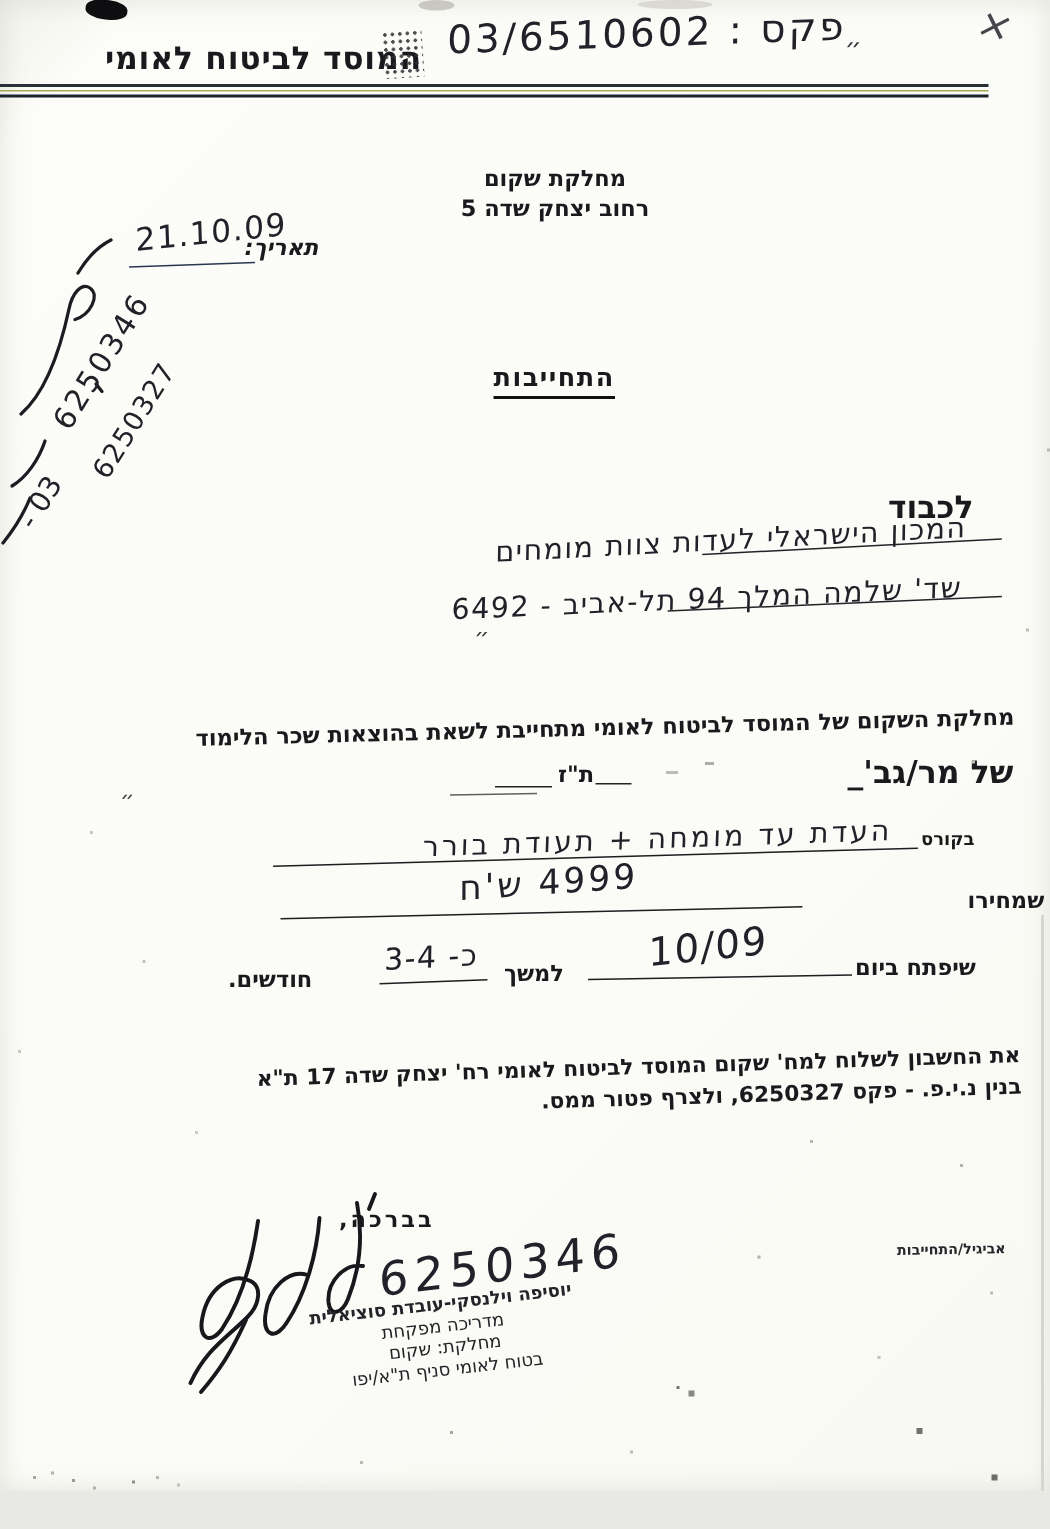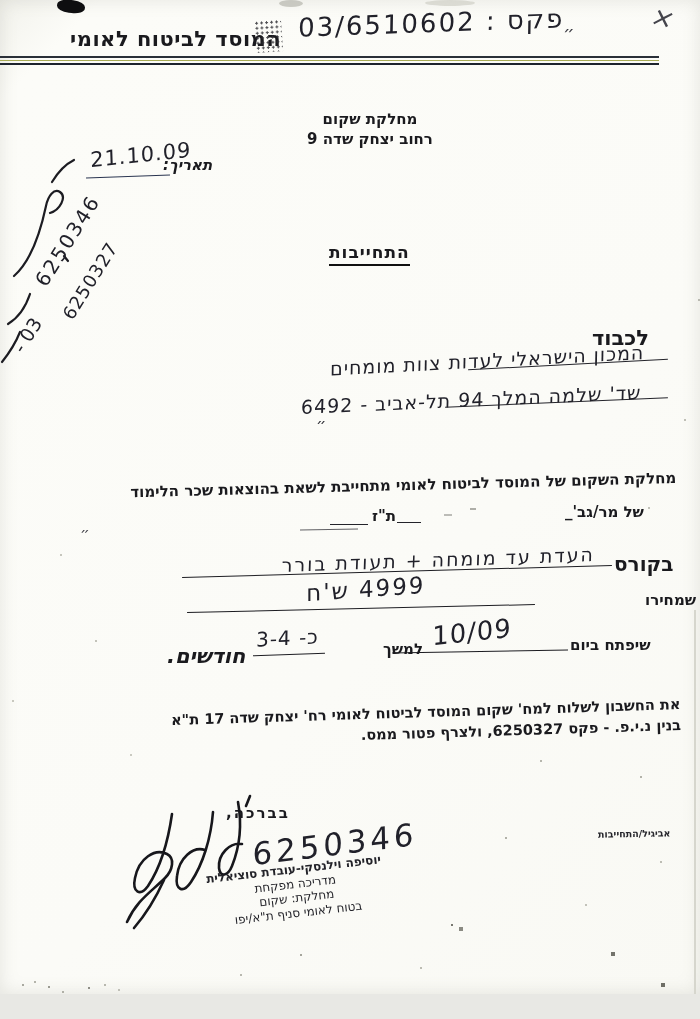--- a/index.html
+++ b/index.html
@@ -52,21 +52,21 @@
   <div class="abs hw" style="left:563px;top:22px;font-size:18px;color:#3c3c44;">״</div>
 
   <div class="abs hw" style="left:652px;top:2px;font-size:27px;color:#45454c;transform:rotate(14deg) skewX(-8deg);">×</div>
 
   <div class="rule" style="left:0;top:56px;width:659px;border-top:2px solid #2a3038;"></div>
   <div class="rule" style="left:0;top:60px;width:659px;border-top:1.5px solid #a8ab55;"></div>
   <div class="rule" style="left:0;top:63px;width:659px;border-top:2.5px solid #1d232d;"></div>
 
   <div class="abs print center" style="left:285px;top:73px;width:170px;font-size:15px;line-height:19.5px;margin-top:37px;">
     <div>מחלקת שקום</div>
-    <div>רחוב יצחק שדה 9</div>
+    <div>רחוב יצחק שדה 5</div>
   </div>
 
   <div class="abs print" style="left:163px;top:156px;font-size:15px;font-style:italic;">תאריך:</div>
   <div class="abs hw" style="left:90px;top:143px;font-size:21px;transform:rotate(-6deg) skewX(-4deg);letter-spacing:1px;">21.10.09</div>
   <div class="rule" style="left:86px;top:176px;width:84px;border-top:1.8px solid #2a3550;transform:rotate(-2deg);"></div>
 
   <svg width="120" height="240" viewBox="0 0 120 240" style="left:0;top:126px;">
     <g fill="none" stroke="#1c1c22" stroke-width="2.2" stroke-linecap="round">
       <path d="M14,150 C30,136 40,108 46,80 C48,70 54,62 60,66 C67,71 60,84 50,87"></path>
       <path d="M52,56 C58,46 66,38 74,34"></path>
@@ -83,44 +83,44 @@
 
   <div class="abs print" style="left:592px;top:326px;font-size:21px;">לכבוד</div>
   <div class="abs hw" style="right:55px;top:341px;font-size:19px;transform:rotate(-3deg) skewX(-4deg);transform-origin:right top;letter-spacing:1px;">המכון הישראלי לעדות צוות מומחים</div>
   <div class="rule" style="left:468px;top:364px;width:200px;border-top:1.6px solid #23232a;transform:rotate(-3deg);"></div>
   <div class="abs hw" style="right:58px;top:381px;font-size:19px;transform:rotate(-2.5deg) skewX(-4deg);transform-origin:right top;letter-spacing:1px;">שד' שלמה המלך 94 תל-אביב - 6492</div>
   <div class="rule" style="left:445px;top:402px;width:223px;border-top:1.6px solid #23232a;transform:rotate(-2.5deg);"></div>
   <div class="abs hw" style="left:316px;top:415px;font-size:16px;color:#33333a;">״</div>
 
   <div class="abs print" style="right:24px;top:469px;font-size:15px;transform:rotate(-1.5deg);transform-origin:right top;">מחלקת השקום של המוסד לביטוח לאומי מתחייבת לשאת בהוצאות שכר הלימוד</div>
 
-  <div class="abs print" style="left:565px;top:503px;font-size:15px;">של מר/גב'_</div>
+  <div class="abs print" style="left:565px;top:503px;font-size:21px;">של מר/גב'_</div>
   <div class="faint" style="left:470px;top:508px;width:6px;height:2px;opacity:.55;"></div>
   <div class="faint" style="left:444px;top:514px;width:8px;height:2px;opacity:.45;"></div>
   <div class="abs print" style="left:372px;top:507px;font-size:15px;">ת"ז</div>
   <div class="blank" style="left:397px;top:522px;width:24px;"></div>
   <div class="blank" style="left:330px;top:524px;width:38px;"></div>
   <div class="rule" style="left:300px;top:529px;width:58px;border-top:1.4px solid #3a3a40;transform:rotate(-1deg);opacity:.8;"></div>
   <div class="abs hw" style="left:80px;top:524px;font-size:15px;color:#3c3c44;">״</div>
 
-  <div class="abs print" style="left:614px;top:552px;font-size:20px;">בקורס</div>
+  <div class="abs print" style="left:614px;top:552px;font-size:12px;">בקורס</div>
   <div class="abs hw" style="right:105px;top:543px;font-size:19px;transform:rotate(-2deg) skewX(-4deg);transform-origin:right top;letter-spacing:2px;">העדת עד מומחה + תעודת בורר</div>
   <div class="rule" style="left:182px;top:571px;width:430px;border-top:1.7px solid #1d1d22;transform:rotate(-1.6deg);"></div>
 
   <div class="abs print" style="left:598px;top:591px;font-size:15px;margin-left:47px;">שמחירו</div>
   <div class="abs hw" style="left:306px;top:576px;font-size:23px;transform:rotate(-4deg) skewX(-4deg);letter-spacing:2px;">4999 ש'ח</div>
   <div class="rule" style="left:187px;top:608px;width:348px;border-top:1.7px solid #1d1d22;transform:rotate(-1.3deg);"></div>
 
   <div class="abs print" style="left:570px;top:636px;font-size:15px;text-align:center;">שיפתח ביום</div>
   <div class="abs hw" style="left:432px;top:617px;font-size:26px;transform:rotate(-6deg) skewX(-6deg);letter-spacing:1px;">10/09</div>
   <div class="rule" style="left:392px;top:651px;width:176px;border-top:1.7px solid #1d1d22;transform:rotate(-1deg);"></div>
-  <div class="abs print" style="left:336px;top:640px;font-size:15px;margin-left:47px;">למשך</div>
+  <div class="abs print" style="left:336px;top:640px;font-size:15px;">למשך</div>
   <div class="abs hw" style="left:256px;top:626px;font-size:20px;transform:rotate(-3deg) skewX(-4deg);letter-spacing:1px;">כ- 3-4</div>
   <div class="rule" style="left:253px;top:654px;width:72px;border-top:1.6px solid #1d1d22;transform:rotate(-2deg);"></div>
-  <div class="abs print" style="left:167px;top:644px;font-size:21px;font-style:italic;">חודשים.</div>
+  <div class="abs print" style="left:152px;top:644px;font-size:15px;">חודשים.</div>
 
   <div class="abs" style="left:105px;top:694px;width:575px;text-align:right;font-size:14.5px;line-height:21px;font-weight:700;color:#1a1a1e;
               transform:rotate(-1.8deg);transform-origin:right top;white-space:normal;">
     <div>את החשבון לשלוח למח' שקום המוסד לביטוח לאומי רח' יצחק שדה 17 ת"א</div>
     <div>בנין נ.י.פ. - פקס 6250327, ולצרף פטור ממס.</div>
   </div>
 
   <div class="abs print" style="left:226px;top:804px;font-size:15px;letter-spacing:2px;">בברכה,</div>
 
   <svg width="165" height="150" viewBox="0 0 165 150" style="left:110px;top:786px;">

